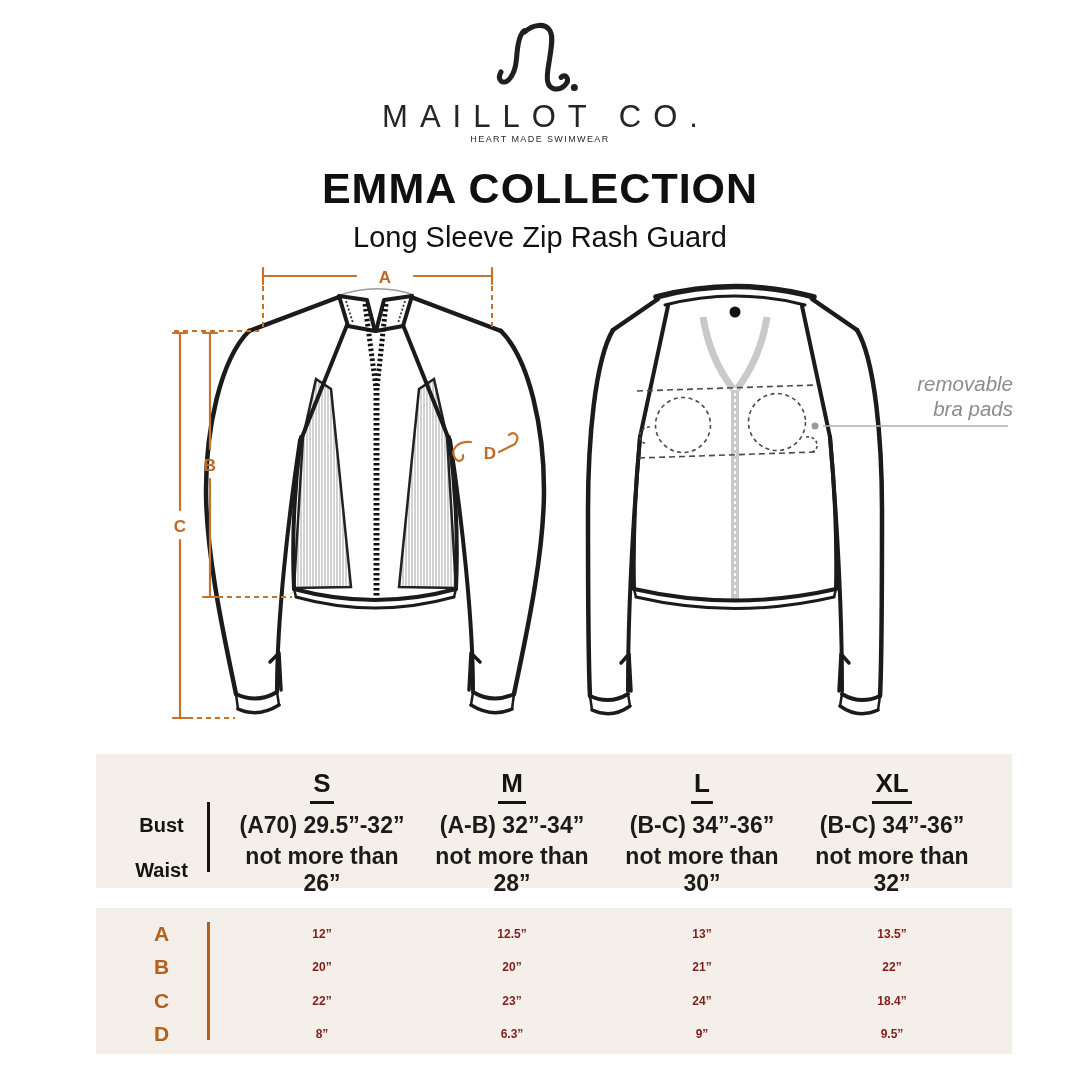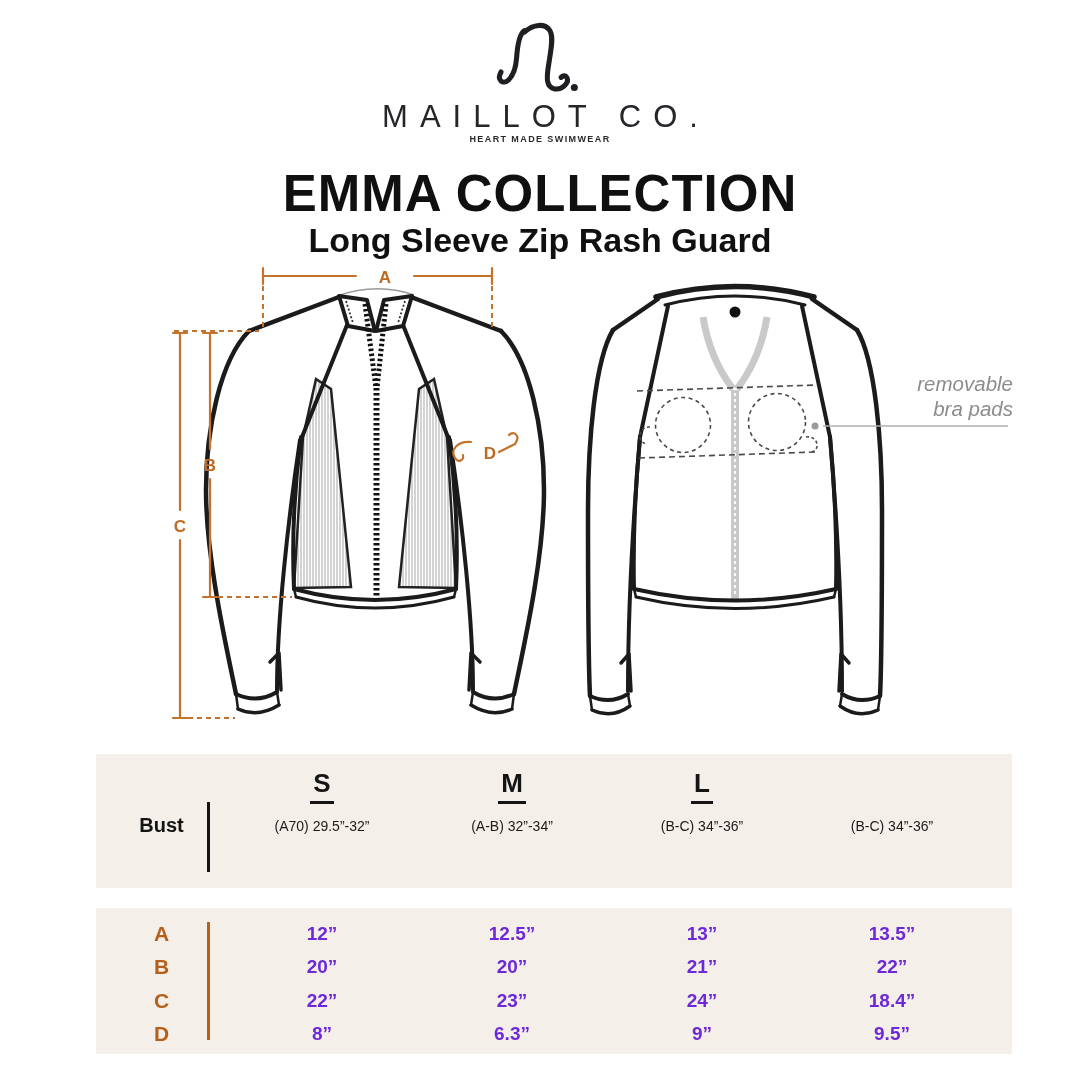--- a/index.html
+++ b/index.html
@@ -1,42 +1,42 @@
 <!DOCTYPE html>
 <html><head>
 <meta charset="utf-8">
 <style>
   html,body{margin:0;padding:0;background:#fff;}
   .page{position:relative;width:1080px;height:1080px;background:#ffffff;
         font-family:"Liberation Sans",sans-serif;overflow:hidden;color:#1a1a1a;}
   .centered{position:absolute;left:0;right:0;text-align:center;}
   .brand-name{top:99px;font-size:31px;font-weight:400;letter-spacing:12px;text-indent:12px;color:#26262a;}
-  .tagline{font-size:9px;font-weight:700;letter-spacing:1.4px;color:#2a2a2a;}
+  .tagline{font-size:9px;font-weight:400;letter-spacing:1.4px;color:#2a2a2a;}
   .tagline.l1{top:134px;}
   .tagline.l2{top:145px;}
-  .title{top:164px;font-size:51px;font-weight:800;letter-spacing:1px;color:#101010;}
-  .subtitle{top:221px;font-size:34px;font-weight:700;color:#101010;}
+  .title{top:164px;font-size:43px;font-weight:800;letter-spacing:1px;color:#101010;}
+  .subtitle{top:221px;font-size:29px;font-weight:400;color:#101010;}
   .logo-svg{position:absolute;left:0;right:0;margin:0 auto;top:22px;display:block;}
   .diagram-svg{position:absolute;left:0;top:0;}
 
   .tbl{position:absolute;left:96px;width:916px;background:#f4f0e9;}
   #size-table{top:754px;height:134px;}
   #measure-table{top:908px;height:146px;}
   .grid-row{display:grid;grid-template-columns:131px 190px 190px 190px 190px;align-items:center;}
   .grid-row > div{text-align:center;}
   .hdr-row{margin-top:10px;height:44px;}
   .hdr-cell{font-size:26px;font-weight:700;color:#141414;}
   .hdr-underline{display:inline-block;border-bottom:3.5px solid #141414;padding:0 3px 2px 3px;}
   .val-row{height:35px;}
   .rowlabel{font-size:20px;font-weight:700;color:#141414;}
-  .cell{font-size:14px;font-weight:400;color:#1b1b1b;}
+  .cell{font-size:23px;font-weight:700;color:#1b1b1b;}
   .m-row{height:33.5px;}
   .m-first{margin-top:9px;}
   .m-label{font-size:21px;font-weight:700;color:#b4601d;}
-  .m-cell{font-size:19px;font-weight:700;color:#6d28d9;}
+  .m-cell{font-size:12px;font-weight:700;color:#7f1d1d;}
   .divider{position:absolute;width:3px;}
   .divider.black{left:111px;top:48px;height:70px;background:#141414;}
   .divider.orange{left:111px;top:14px;height:118px;background:#b4601d;}
 </style>
 </head>
 <body>
 
 <div class="page">
 
   <svg class="logo-svg" width="120" height="78" viewBox="0 0 120 100" aria-hidden="true">
@@ -191,27 +191,35 @@
       </g>
     </g>
   </svg>
 
   <div class="tbl" id="size-table">
     <div class="grid-row hdr-row">
       <div></div>
       <div class="hdr-cell"><span class="hdr-underline">S</span></div>
       <div class="hdr-cell"><span class="hdr-underline">M</span></div>
       <div class="hdr-cell"><span class="hdr-underline">L</span></div>
+      <div class="hdr-cell"><span class="hdr-underline">XL</span></div>
     </div>
     <div class="grid-row val-row">
       <div class="rowlabel">Bust</div>
       <div class="cell">(A70) 29.5”-32”</div>
       <div class="cell">(A-B) 32”-34”</div>
       <div class="cell">(B-C) 34”-36”</div>
       <div class="cell">(B-C) 34”-36”</div>
+    </div>
+    <div class="grid-row val-row">
+      <div class="rowlabel">Waist</div>
+      <div class="cell">not more than 26”</div>
+      <div class="cell">not more than 28”</div>
+      <div class="cell">not more than 30”</div>
+      <div class="cell">not more than 32”</div>
     </div>
     <div class="divider black"></div>
   </div>
 
   <div class="tbl" id="measure-table">
     <div class="grid-row m-row m-first">
       <div class="m-label">A</div>
       <div class="m-cell">12”</div>
       <div class="m-cell">12.5”</div>
       <div class="m-cell">13”</div>

